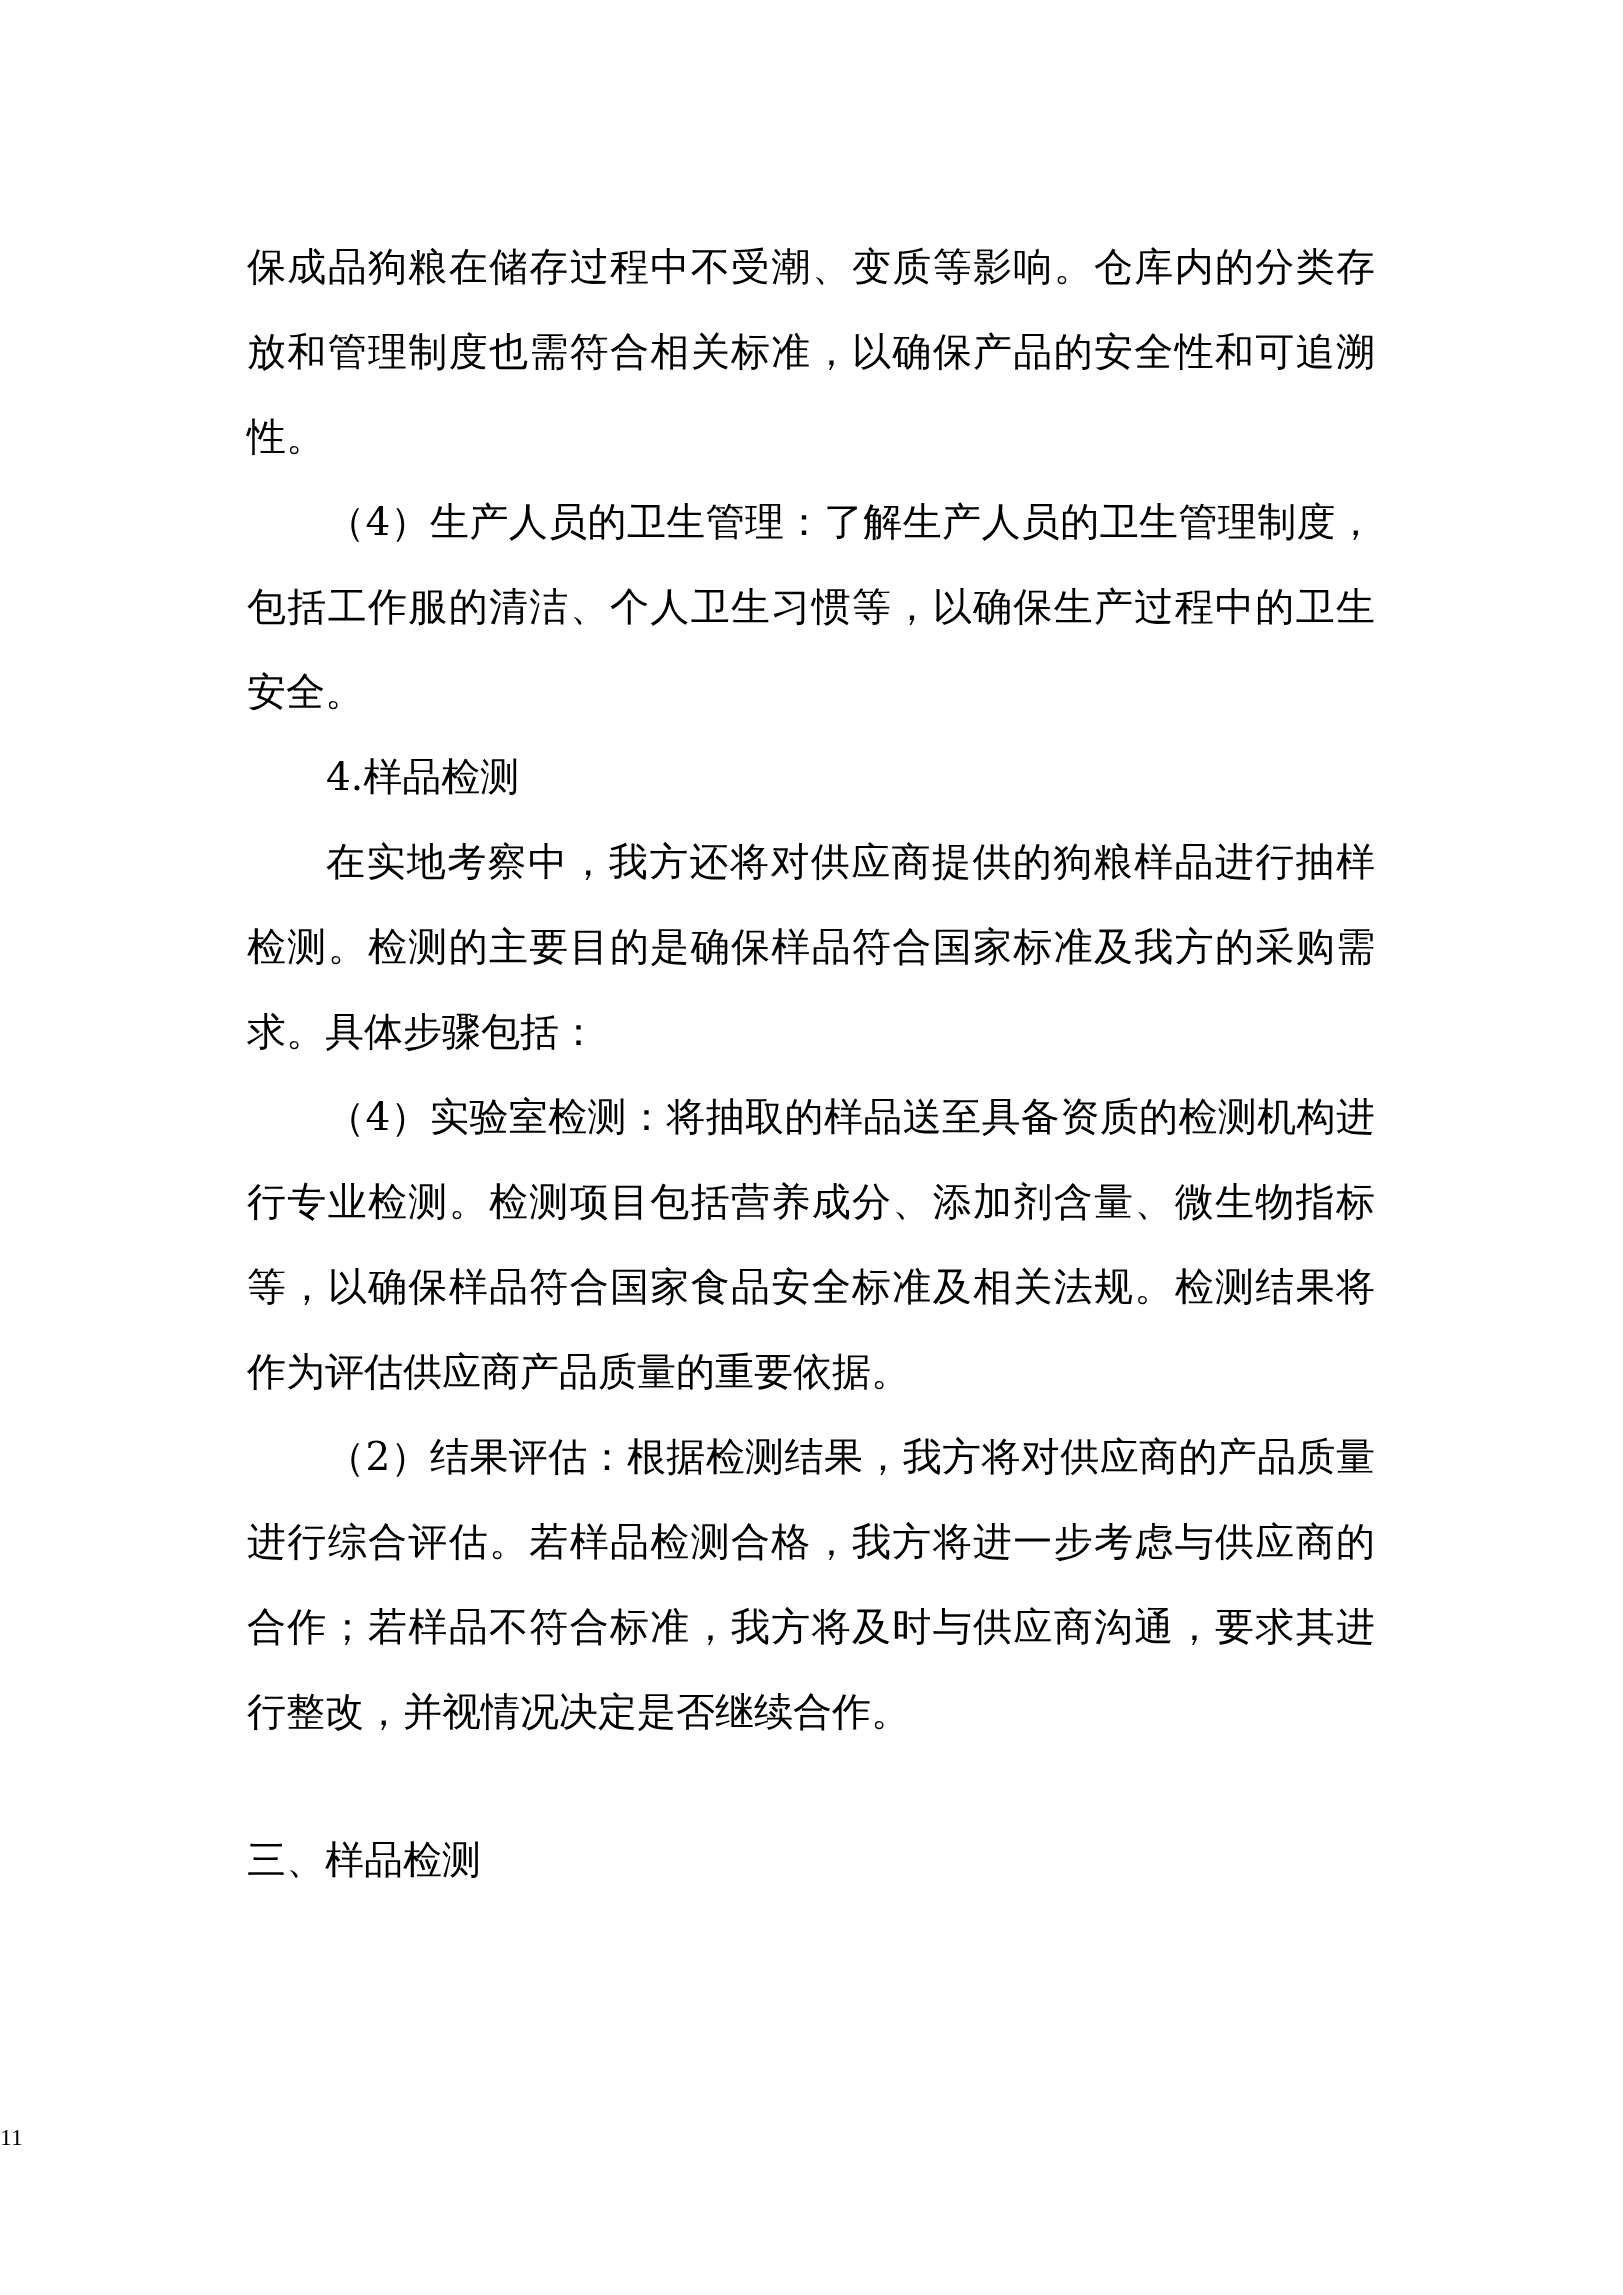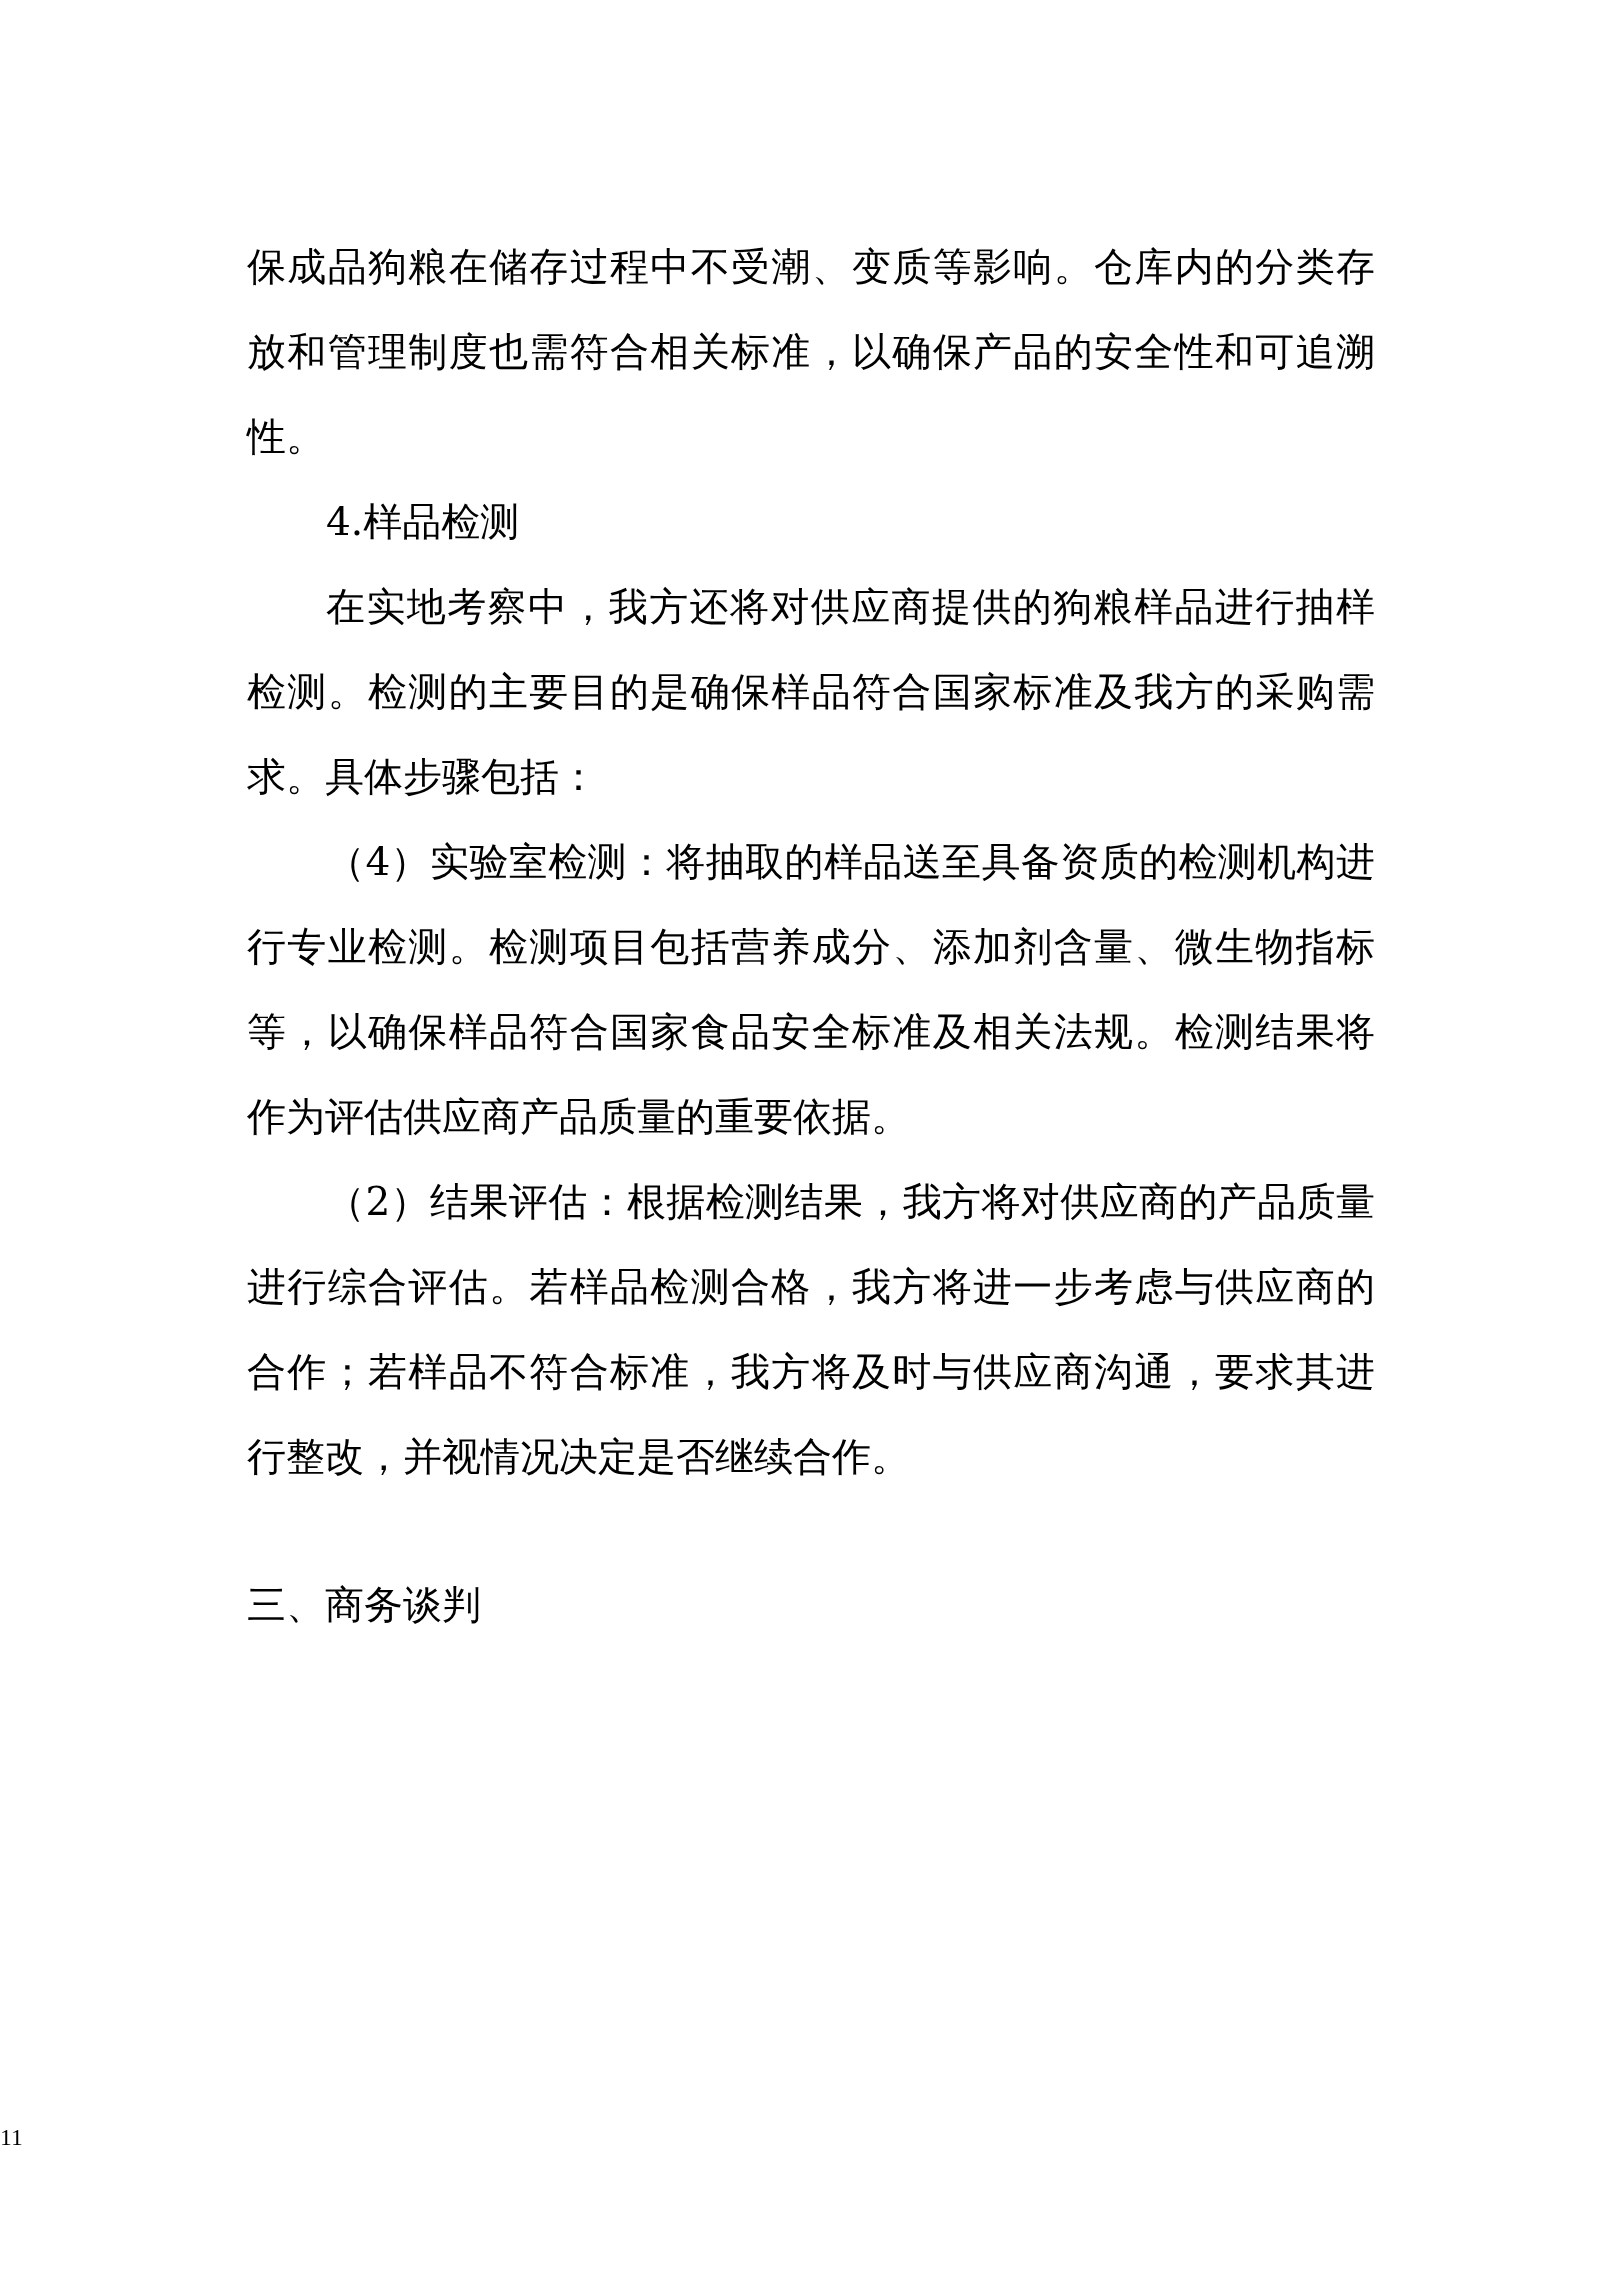--- a/index.html
+++ b/index.html
@@ -21,21 +21,22 @@
     position: absolute; left: 0; width: 1623px; top: 2108px; text-align: left;
     font-family: "Liberation Serif", "DejaVu Serif", serif; font-size: 23.6px; color: #000000;
   }
 </style>
 </head>
 <body>
 
 <div class="page">
   <div class="content">
     <p class="para">保成品狗粮在储存过程中不受潮、变质等影响。仓库内的分类存放和管理制度也需符合相关标准，以确保产品的安全性和可追溯性。</p>
+    <p class="para indent">（4）生产人员的卫生管理：了解生产人员的卫生管理制度，包括工作服的清洁、个人卫生习惯等，以确保生产过程中的卫生安全。</p>
     <p class="para heading-sub">4.样品检测</p>
     <p class="para indent">在实地考察中，我方还将对供应商提供的狗粮样品进行抽样检测。检测的主要目的是确保样品符合国家标准及我方的采购需求。具体步骤包括：</p>
     <p class="para indent">（4）实验室检测：将抽取的样品送至具备资质的检测机构进行专业检测。检测项目包括营养成分、添加剂含量、微生物指标等，以确保样品符合国家食品安全标准及相关法规。检测结果将作为评估供应商产品质量的重要依据。</p>
     <p class="para indent">（2）结果评估：根据检测结果，我方将对供应商的产品质量进行综合评估。若样品检测合格，我方将进一步考虑与供应商的合作；若样品不符合标准，我方将及时与供应商沟通，要求其进行整改，并视情况决定是否继续合作。</p>
-    <p class="para heading-main">三、商务谈判</p>
+    <p class="para heading-main">三、样品检测</p>
   </div>
   <div class="page-number">11</div>
 </div>
 
 
 </body></html>

